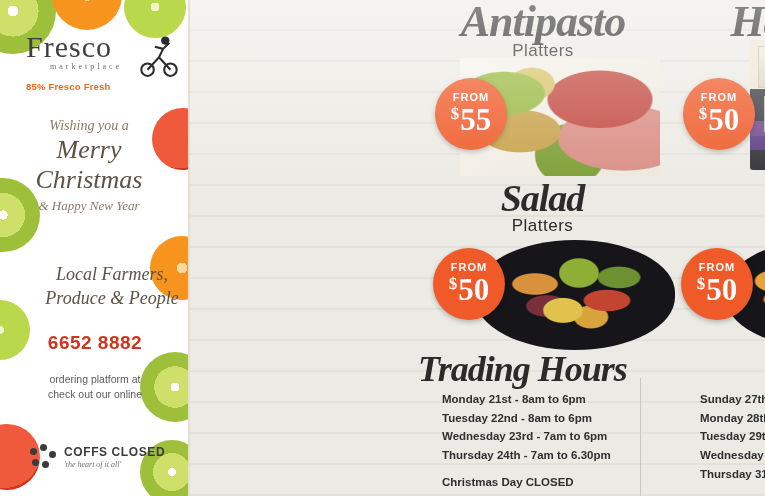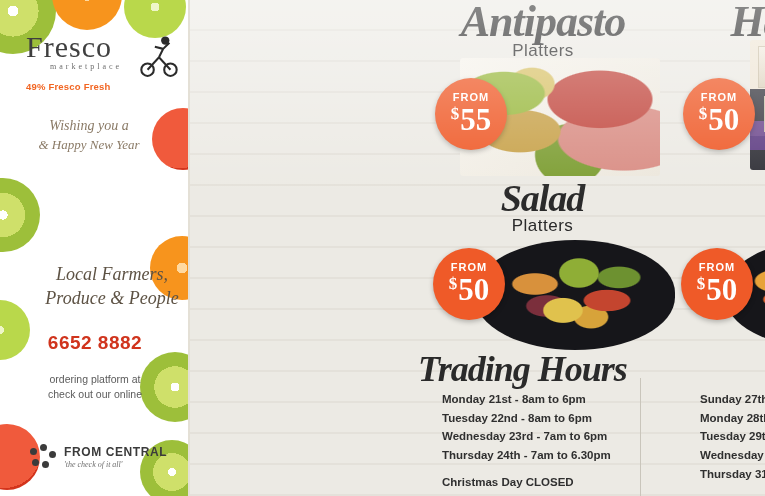--- a/index.html
+++ b/index.html
@@ -224,32 +224,33 @@
       <div class="blob lime" style="left:-30px;top:300px;width:60px;height:60px;"></div>
       <div class="blob kiwi" style="left:140px;top:352px;width:70px;height:70px;"></div>
       <div class="blob tomato" style="left:-26px;top:424px;width:66px;height:66px;"></div>
       <div class="blob kiwi" style="left:140px;top:440px;width:64px;height:64px;"></div>
 
       <div class="logo">
         <div class="logo-word">
           <span>Fresco</span>
         </div>
         <div class="logo-sub">marketplace</div>
-        <div class="logo-tag">49% Fresco Fresh</div>
+        <div class="logo-tag">85% Fresco Fresh</div>
         <svg class="rider" viewBox="0 0 40 50">
           <circle cx="9" cy="42" r="6" fill="none" stroke="#2b2b2b" stroke-width="2"></circle>
           <circle cx="31" cy="42" r="6" fill="none" stroke="#2b2b2b" stroke-width="2"></circle>
           <path d="M9 42 L20 30 L31 42 M20 30 L24 22" stroke="#2b2b2b" stroke-width="2" fill="none"></path>
           <circle cx="26" cy="14" r="4" fill="#2b2b2b"></circle>
           <path d="M24 22 L30 16 M24 22 L16 20" stroke="#2b2b2b" stroke-width="2" fill="none"></path>
         </svg>
       </div>
 
       <div class="wish">
         <div class="l1">Wishing you a</div>
+        <div class="l2">Merry Christmas</div>
         <div class="l3">&amp; Happy New Year</div>
       </div>
 
       <div class="farmers">
         <div>Local Farmers,</div>
         <div>Produce &amp; People</div>
       </div>
 
       <div class="phone">6652 8882</div>
 
@@ -261,22 +262,22 @@
 
       <div class="coffs">
         <div class="coffs-mark">
           <span style="left:0;top:4px;"></span>
           <span style="left:10px;top:0;"></span>
           <span style="left:19px;top:7px;"></span>
           <span style="left:2px;top:15px;"></span>
           <span style="left:12px;top:17px;"></span>
         </div>
         <div class="coffs-text">
-          <div class="t1">FROM CENTRAL</div>
-          <div class="t2">'the check of it all'</div>
+          <div class="t1">COFFS CLOSED</div>
+          <div class="t2">'the heart of it all'</div>
         </div>
       </div>
 
       <div class="left-border"></div>
     </div>
   </div>
 
   <div class="main">
 
     <div class="h-antipasto">

